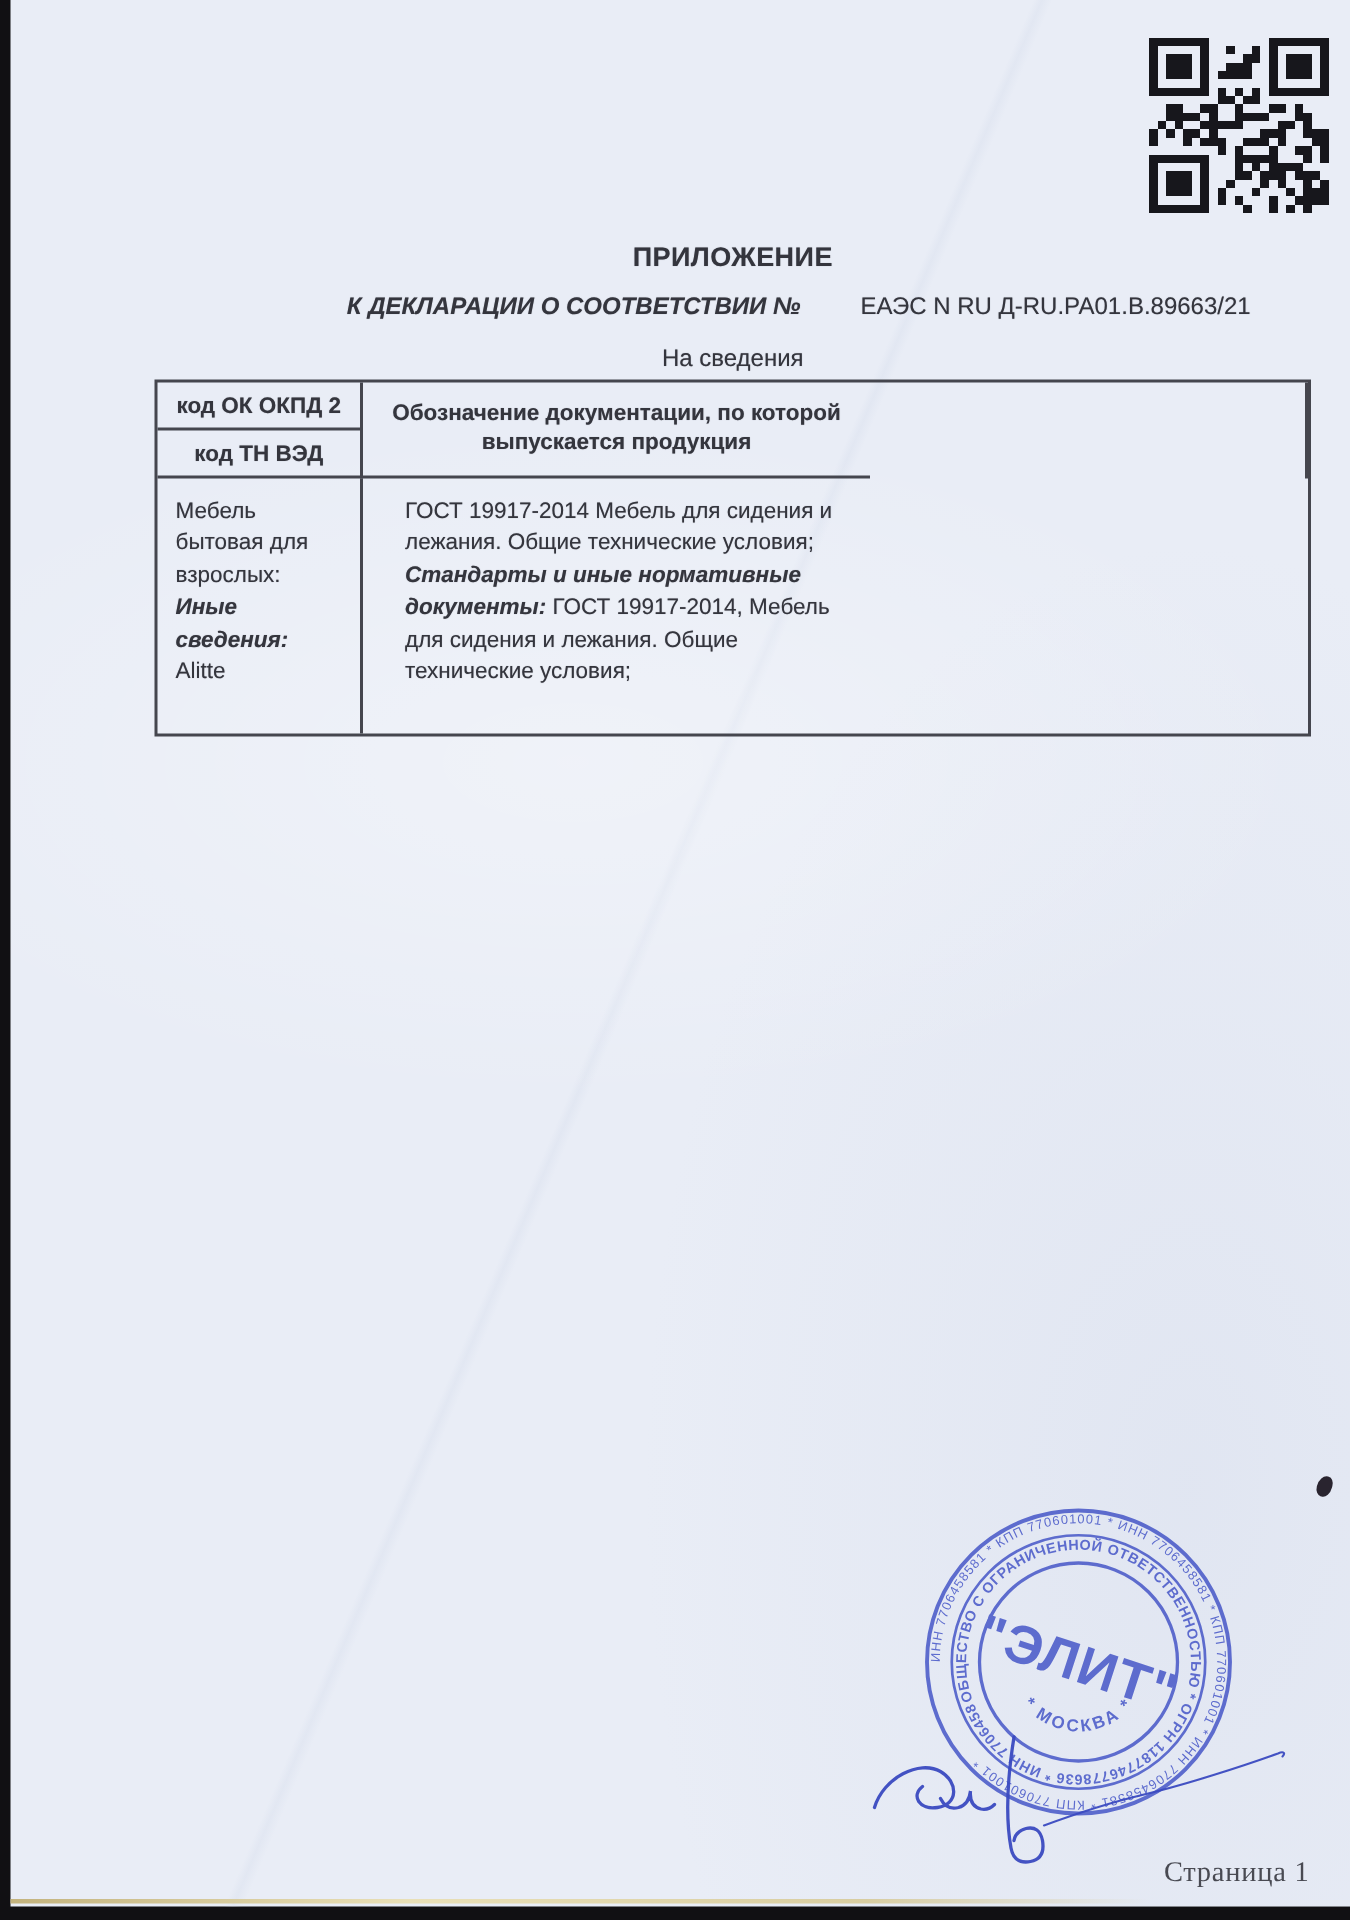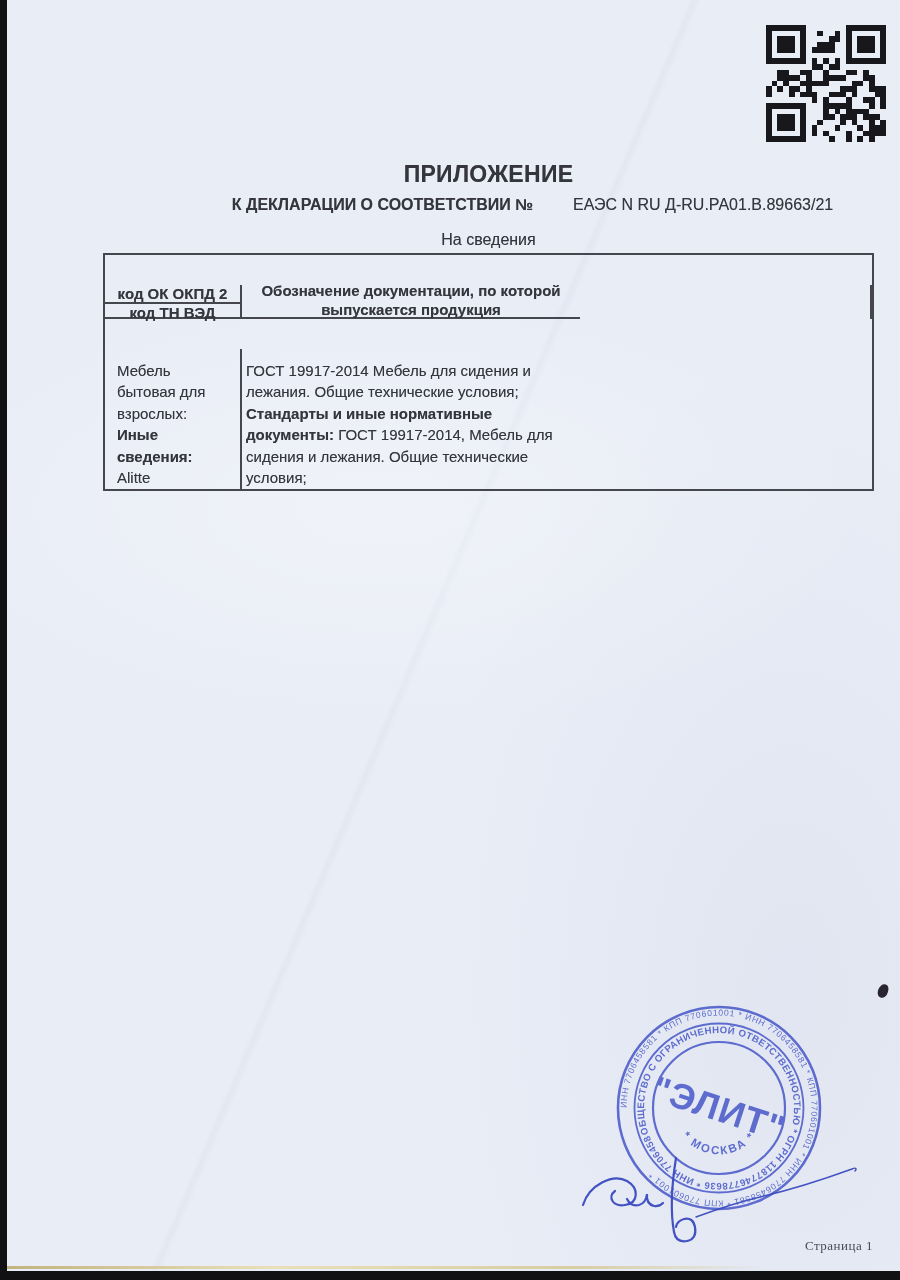--- a/index.html
+++ b/index.html
@@ -7,61 +7,61 @@
   .paper{
     position:absolute;left:7px;top:0;right:0;bottom:9px;background:#e9edf6;
     background-image:
       radial-gradient(ellipse 700px 320px at 42% 40%, rgba(255,255,255,.30), rgba(255,255,255,0) 72%),
       radial-gradient(ellipse 520px 900px at 88% 78%, rgba(203,211,230,.28), rgba(0,0,0,0) 70%),
       linear-gradient(113deg, rgba(255,255,255,0) 47.6%, rgba(210,218,234,.30) 48%, rgba(255,255,255,0) 48.5%);
   }
   .edge-line{position:absolute;left:7px;top:1266px;width:760px;height:3px;
     background:linear-gradient(90deg,#c3b37e,#e9e0b8 35%,#d8cda1 75%,rgba(216,205,161,0));}
   .doc{color:#34353d;text-shadow:0 0 .6px rgba(52,53,61,.45);}
-  .b{font-weight:bold;}
+  .b{font-weight:bold;font-style:italic;}
 
   .qr{position:absolute;left:766px;top:25px;width:120px;height:117px;}
 
   .head-title{position:absolute;left:103px;top:161px;width:771px;text-align:center;
-    font-size:23px;font-weight:bold;letter-spacing:.3px;}
+    font-size:18px;font-weight:bold;letter-spacing:.3px;}
   .head-decl{position:absolute;left:103px;top:196px;width:771px;box-sizing:border-box;
     padding-left:88px;text-align:center;font-size:16px;white-space:nowrap;}
   .head-decl .num{margin-left:40px;font-weight:normal;}
   .head-sub{position:absolute;left:103px;top:231px;width:771px;text-align:center;font-size:16px;}
 
   .tbl{position:absolute;left:103px;top:253px;width:771px;box-sizing:border-box;
     display:grid;grid-template-columns:137px 338px 1fr;grid-template-rows:64px 170px;
     border:2px solid #45464e;font-size:15px;}
-  .cell{box-sizing:border-box;margin-top:30px;}
+  .cell{box-sizing:border-box;}
   .br{border-right:2px solid #45464e;}
   .bb{border-bottom:2px solid #45464e;}
   .ch{font-weight:bold;display:flex;align-items:center;justify-content:center;
     text-align:center;line-height:1.25;padding:2px 8px;}
   .c1h{display:flex;flex-direction:column;padding:0;}
   .c1h > div{flex:1;display:flex;align-items:center;justify-content:center;font-weight:bold;}
   .c1h > div:first-child{border-bottom:2px solid #45464e;}
   .cb{padding:11px 12px 0 12px;line-height:1.43;text-align:left;}
-  .cb3{padding-left:4px;padding-right:4px;}
+  .cb3{padding-left:28px;padding-right:4px;}
 
   .stamp{position:absolute;left:605px;top:994px;width:228px;height:228px;opacity:.82;}
   .stamp text{fill:#4051c6;}
   .stamp .ring-c{stroke:#4051c6;fill:none;}
   .stamp-center{font-size:36px;font-weight:bold;letter-spacing:1px;}
   .ring-company{font-size:9.6px;letter-spacing:.4px;font-weight:bold;}
   .ring-city{font-size:11.5px;letter-spacing:2px;font-weight:bold;}
   .ring-numbers{font-size:8.6px;letter-spacing:.7px;}
 
   .signature{position:absolute;left:575px;top:1155px;width:300px;height:110px;}
   .signature path{stroke:#3a4ac0;stroke-width:2.2;fill:none;stroke-linecap:round;opacity:.95;}
   .signature .thin{stroke-width:1.4;}
 
   .speck{position:absolute;left:878px;top:984px;width:10px;height:14px;background:#29242f;
     border-radius:60% 40% 55% 45%;transform:rotate(14deg);}
   .pagenum{position:absolute;right:27px;top:1238px;font-family:"Liberation Serif",serif;
-    font-size:13px;color:#2e2f37;opacity:.85;letter-spacing:.5px;filter:blur(.35px);}
+    font-size:19px;color:#2e2f37;opacity:.85;letter-spacing:.5px;filter:blur(.35px);}
 </style>
 </head>
 <body>
 
 <div class="page">
   <div class="paper"></div>
   <div class="edge-line"></div>
 
   <svg id="qr" class="qr" preserveAspectRatio="none" shape-rendering="crispEdges" viewBox="0 0 21 21">
       <rect x="0" y="0" width="1" height="1" fill="#17171c"></rect>

